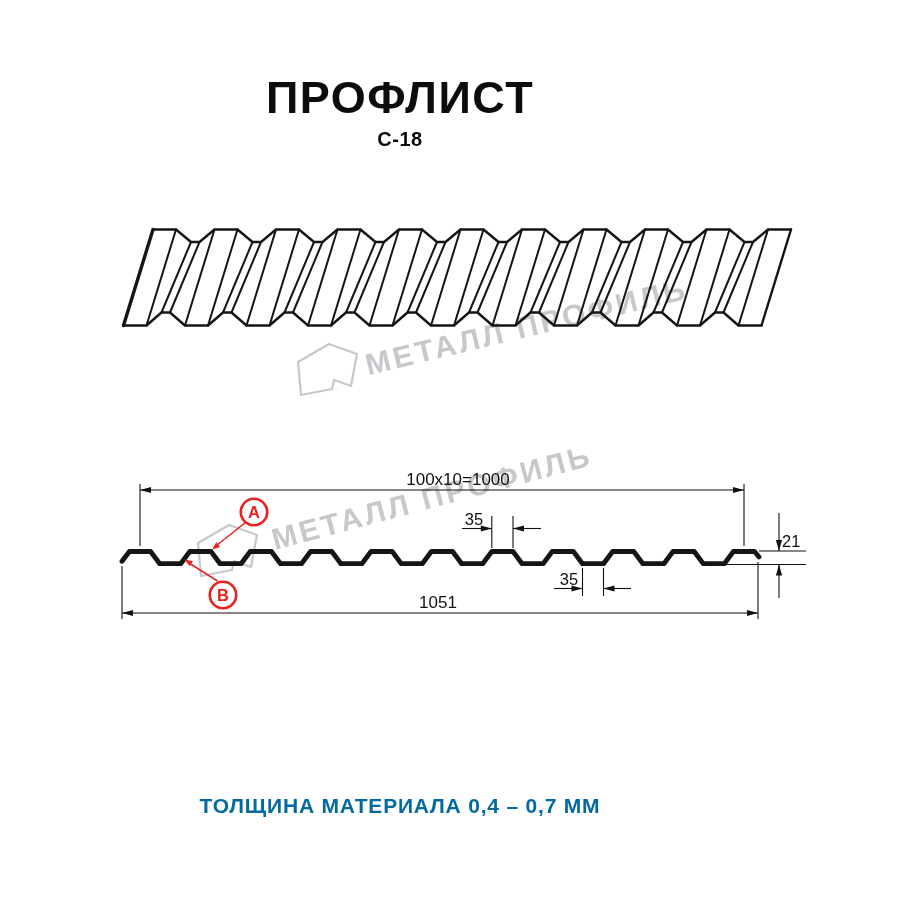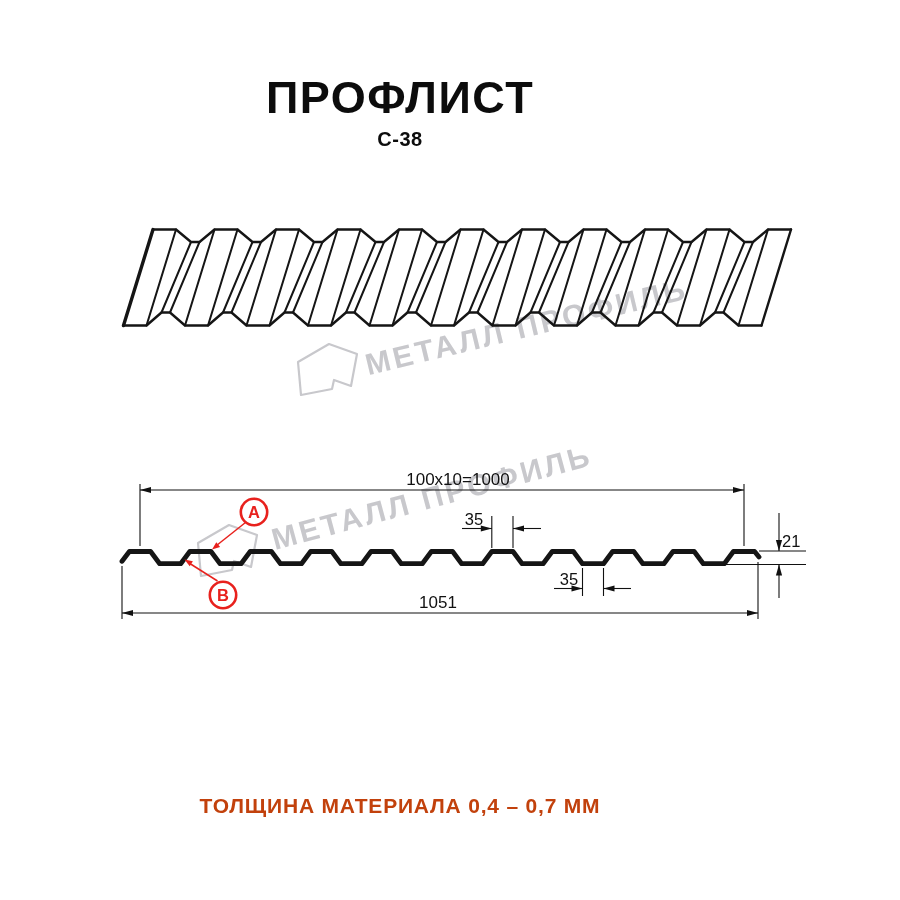--- a/index.html
+++ b/index.html
@@ -7,21 +7,21 @@
           font-family:"Liberation Sans",sans-serif;}
   .layer{position:absolute;left:0;top:0;width:800px;height:900px;text-decoration:underline;}
   .wm-layer{z-index:1;}
   .draw-layer{z-index:2;text-align:right;}
   .text-layer{z-index:3;pointer-events:none;}
   .page-title{position:absolute;left:0;right:0;top:72px;text-align:center;
               font-size:45px;font-weight:bold;letter-spacing:1.5px;color:#0c0c0c;}
   .page-subtitle{position:absolute;left:0;right:0;top:128px;text-align:center;
               font-size:20px;font-weight:bold;letter-spacing:.5px;color:#0c0c0c;}
   .footer-note{position:absolute;left:0;right:0;top:794px;text-align:center;
-              font-size:21px;font-weight:600;letter-spacing:.8px;color:#c2410c;}
+              font-size:21px;font-weight:600;letter-spacing:.8px;color:#0369a1;}
   .wm-text{position:absolute;font-size:30px;font-weight:bold;letter-spacing:3px;
            color:#c8c8cc;white-space:nowrap;transform-origin:0 0;}
   .wm1{left:362px;top:349px;transform:rotate(-13.5deg);}
   .wm2{left:268px;top:524px;transform:rotate(-15deg);}
   .dim-text{font-family:"Liberation Sans",sans-serif;font-size:17px;fill:#111;}
   .dim-text-sm{font-family:"Liberation Sans",sans-serif;font-size:16.5px;fill:#111;}
   .callout-letter{font-family:"Liberation Sans",sans-serif;font-size:16.5px;font-weight:bold;fill:#e8211d;}
   .dimline{stroke:#111;stroke-width:1.1;fill:none;}
   .dimarrow{fill:#111;stroke:none;}
   .redline{stroke:#e8211d;stroke-width:1.5;fill:none;}
@@ -160,17 +160,17 @@
         <polygon class="redfill" points="184.5,559.5 192.9,561.3 189.7,566.3"></polygon>
         <circle cx="223" cy="595" r="13.2" fill="none" stroke="#e8211d" stroke-width="2.6"></circle>
         <text class="callout-letter" x="223" y="601" text-anchor="middle">В</text>
       </g>
     </g>
   </svg>
   </div>
 
   <div class="layer text-layer">
     <div class="page-title">ПРОФЛИСТ</div>
-    <div class="page-subtitle">С-38</div>
+    <div class="page-subtitle">С-18</div>
     <div class="footer-note">ТОЛЩИНА МАТЕРИАЛА 0,4 – 0,7 ММ</div>
   </div>
 
 </div>
 
 </body></html>

